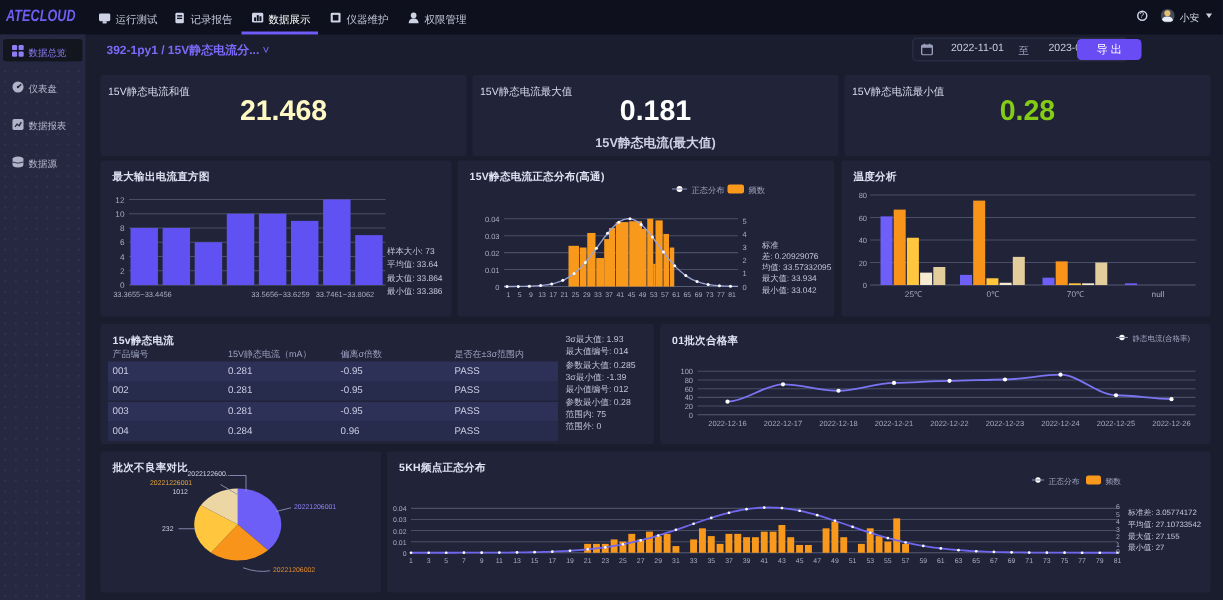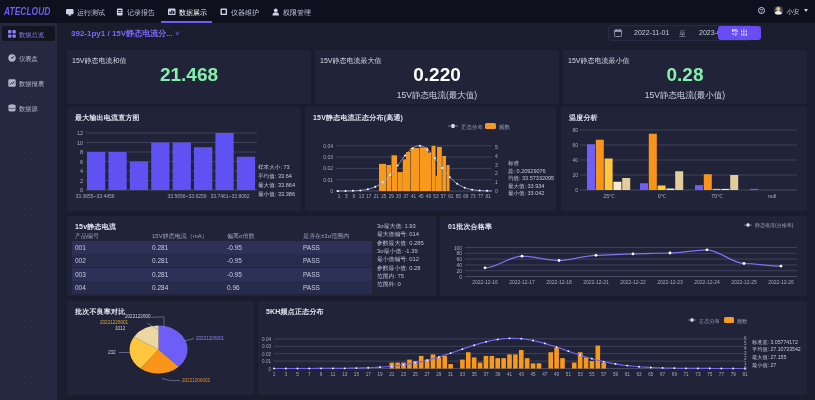--- a/index.html
+++ b/index.html
@@ -85,31 +85,30 @@
  <div class="abs" style="left:19px;top:56.5px;font-size:6.3px;color:#b9bdd2;">数据报表</div>
  <svg class="abs" style="left:8px;top:81px;" width="8" height="8" viewBox="0 0 8 8">
         <ellipse cx="4" cy="1.9" rx="3.6" ry="1.6" fill="#b0b4c8"></ellipse>
         <path d="M0.4 1.9 V6 Q0.4 7.6 4 7.6 Q7.6 7.6 7.6 6 V1.9 Z" fill="#b0b4c8"></path>
         <path d="M0.4 4 Q4 5.6 7.6 4" stroke="#252840" stroke-width="0.6" fill="none"></path>
       </svg>
  <div class="abs" style="left:19px;top:81.5px;font-size:6.3px;color:#b9bdd2;">数据源</div>
 </div>
 <div class="panel" style="left:67px;top:50px;width:244px;height:54px;">
  <div style="position:absolute;left:5px;top:6px;font-size:7px;color:#d8dbeb;">15V静态电流和值</div>
- <div style="position:absolute;left:0;top:14px;width:244px;text-align:center;font-size:19px;font-weight:bold;color:#86efac;">21.468</div>
+ <div style="position:absolute;left:0;top:14px;width:244px;text-align:center;font-size:19px;font-weight:bold;color:#fef9c3;">21.468</div>
 </div>
 <div class="panel" style="left:315px;top:50px;width:244px;height:54px;">
  <div style="position:absolute;left:5px;top:6px;font-size:7px;color:#d8dbeb;">15V静态电流最大值</div>
- <div style="position:absolute;left:0;top:14px;width:244px;text-align:center;font-size:19px;font-weight:bold;color:#fff;">0.220</div>
- <div style="position:absolute;left:0;top:40px;width:244px;text-align:center;font-size:8.5px;color:#cdd1e4;">15V静态电流(最大值)</div>
+ <div style="position:absolute;left:0;top:14px;width:244px;text-align:center;font-size:19px;font-weight:bold;color:#fff;">0.181</div>
+ <div style="position:absolute;left:0;top:40px;width:244px;text-align:center;font-size:8.5px;color:#cdd1e4;font-weight:bold;">15V静态电流(最大值)</div>
 </div>
 <div class="panel" style="left:563px;top:50px;width:244px;height:54px;">
  <div style="position:absolute;left:5px;top:6px;font-size:7px;color:#d8dbeb;">15V静态电流最小值</div>
- <div style="position:absolute;left:0;top:14px;width:244px;text-align:center;font-size:19px;font-weight:bold;color:#86efac;">0.28</div>
- <div style="position:absolute;left:0;top:40px;width:244px;text-align:center;font-size:8.5px;color:#cdd1e4;">15V静态电流(最小值)</div>
+ <div style="position:absolute;left:0;top:14px;width:244px;text-align:center;font-size:19px;font-weight:bold;color:#84cc16;">0.28</div>
 </div>
 <div class="panel" style="left:67px;top:107px;width:234px;height:104px;">
       <div class="ptitle">最大输出电流直方图</div>
       <svg class="abs" style="left:0;top:0;" width="234" height="104" viewBox="0 0 234 104">
         <line x1="19" y1="83.0" x2="190" y2="83.0" stroke="#565b74" stroke-width="0.7"></line>
         <text x="16" y="85.0" font-size="5.5" fill="#a6abc4" text-anchor="end">0</text>
         <line x1="19" y1="73.5" x2="190" y2="73.5" stroke="#4a4f68" stroke-width="0.7"></line>
         <text x="16" y="75.5" font-size="5.5" fill="#a6abc4" text-anchor="end">2</text>
         <line x1="19" y1="64.0" x2="190" y2="64.0" stroke="#4a4f68" stroke-width="0.7"></line>
         <text x="16" y="66.0" font-size="5.5" fill="#a6abc4" text-anchor="end">4</text>

